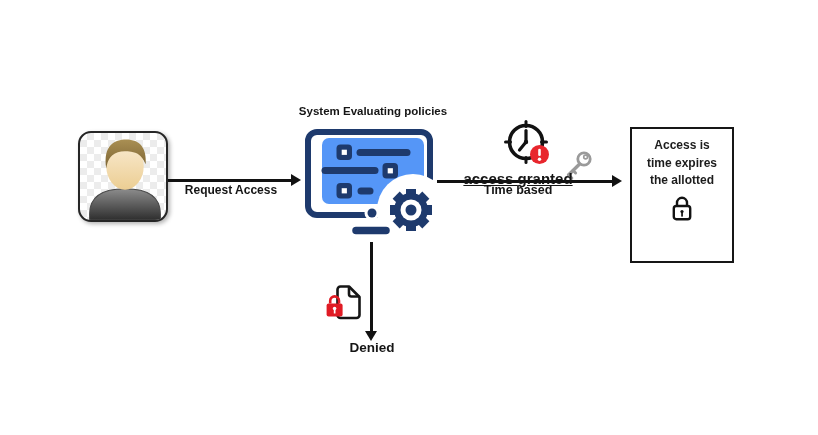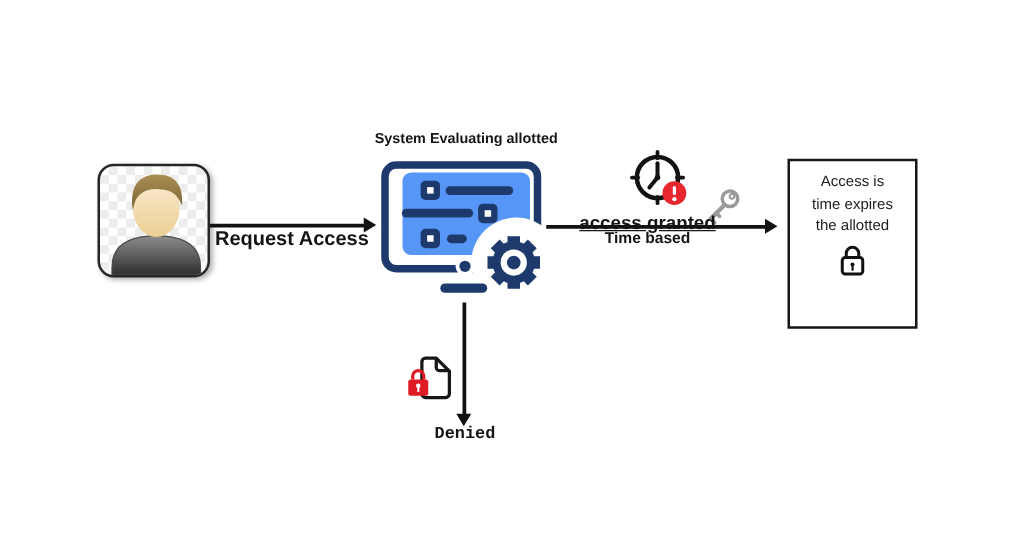--- a/index.html
+++ b/index.html
@@ -26,21 +26,21 @@
   .h-line{height:3px;background:var(--ink);}
   .v-line{width:3px;background:var(--ink);}
   .head-right{width:0;height:0;border-left:10px solid var(--ink);border-top:6.5px solid transparent;border-bottom:6.5px solid transparent;}
   .head-down{width:0;height:0;border-top:10px solid var(--ink);border-left:6.5px solid transparent;border-right:6.5px solid transparent;}
 
   
   .revoked-box{
     left:630px;top:127px;width:104px;height:136px;border:2px solid #161616;background:#fff;
     box-sizing:border-box;text-align:center;padding-top:8px;
   }
-  .revoked-box .line{font-size:12px;line-height:17.6px;font-weight:400;color:#1c1c1c;}
+  .revoked-box .line{font-size:12px;line-height:17.6px;font-weight:700;color:#1c1c1c;}
   .revoked-box svg{margin-top:3px;}
 
   
   .navy-f{fill:var(--navy);} .navy-s{stroke:var(--navy);fill:none;}
   .white-f{fill:#ffffff;}
   .ink-s{stroke:var(--ink);fill:none;} .ink-f{fill:var(--ink);}
   .alert-f{fill:var(--alert);}
   .red-f{fill:var(--lockred);} .red-s{stroke:var(--lockred);fill:none;}
   .gray-s{stroke:var(--keygray);fill:none;}
   .panel-f{fill:var(--panelblue);}
@@ -67,23 +67,23 @@
         </linearGradient>
       </defs>
       <path d="M8,87 V81 C8,64 20,56 43,56 C66,56 78,64 78,81 V87 Z" fill="url(#shirt)" stroke="#4a4a4a" stroke-width="1"></path>
       <ellipse cx="43" cy="34" rx="18.5" ry="23" fill="url(#skin)"></ellipse>
       <path d="M24.5,36 C21,13 33,7.5 44,7.5 C58,7.5 64.5,16 63.5,32 C59,22 55,20.5 49,19.5 C41,18.5 35,19 30.5,23 C27,26 25.5,30 24.5,36 Z" fill="url(#hair)"></path>
     </svg>
   </div>
 
   <div class="abs h-line" style="left:168px;top:178.5px;width:124px;"></div>
   <div class="abs head-right" style="left:291px;top:173.5px;"></div>
-  <div class="abs lbl" style="left:172px;top:182.5px;width:118px;font-size:16px;">Request Access</div>
+  <div class="abs lbl" style="left:172px;top:182.5px;width:118px;font-size:12px;">Request Access</div>
 
-  <div class="abs lbl" style="left:287px;top:105px;width:172px;font-size:11.5px;">System Evaluating allotted</div>
+  <div class="abs lbl" style="left:287px;top:105px;width:172px;font-size:11.5px;">System Evaluating policies</div>
 
   <svg class="abs" style="left:300px;top:122px;" width="145" height="130" viewBox="0 0 145 130">
 
     <rect x="8" y="10" width="122" height="83" rx="9" class="navy-s white-f" fill="#fff" stroke-width="6"></rect>
 
     <rect x="22" y="16" width="102" height="66" rx="7" class="panel-f"></rect>
 
     <rect x="36.5" y="22.5" width="15.5" height="15.5" rx="4" class="navy-f"></rect>
     <rect x="41.7" y="27.7" width="5.2" height="5.2" class="white-f"></rect>
     <line x1="60" y1="30.5" x2="107" y2="30.5" class="navy-s" stroke-width="7" stroke-linecap="round"></line>
@@ -168,15 +168,15 @@
     <path d="M16.5,4.5 H25 L35.5,15 V33 a3,3 0 0 1 -3,3 H16.5 a3,3 0 0 1 -3,-3 V7.5 a3,3 0 0 1 3,-3 Z" stroke="#161616" stroke-width="2.6" fill="#fff" stroke-linejoin="round"></path>
     <path d="M25,4.5 V12 a2.5,2.5 0 0 0 2.5,2.5 H35.5" stroke="#161616" stroke-width="2.6" fill="none" stroke-linejoin="round"></path>
     <g>
       <path d="M6.2,21.5 V18.8 a4.4,4.4 0 0 1 8.8,0 V21.5" class="red-s" stroke-width="2.6"></path>
       <rect x="2.6" y="21.5" width="16" height="13" rx="2" class="red-f"></rect>
       <circle cx="10.6" cy="26.5" r="1.8" class="white-f"></circle>
       <rect x="9.8" y="27.5" width="1.7" height="4" class="white-f"></rect>
     </g>
   </svg>
 
-  <div class="abs lbl" style="left:330px;top:340px;width:84px;font-size:13.5px;font-family:Liberation Mono, monospace;">Denied</div>
+  <div class="abs lbl" style="left:330px;top:340px;width:84px;font-size:13.5px;">Denied</div>
 
 </div>
 
 </body></html>

